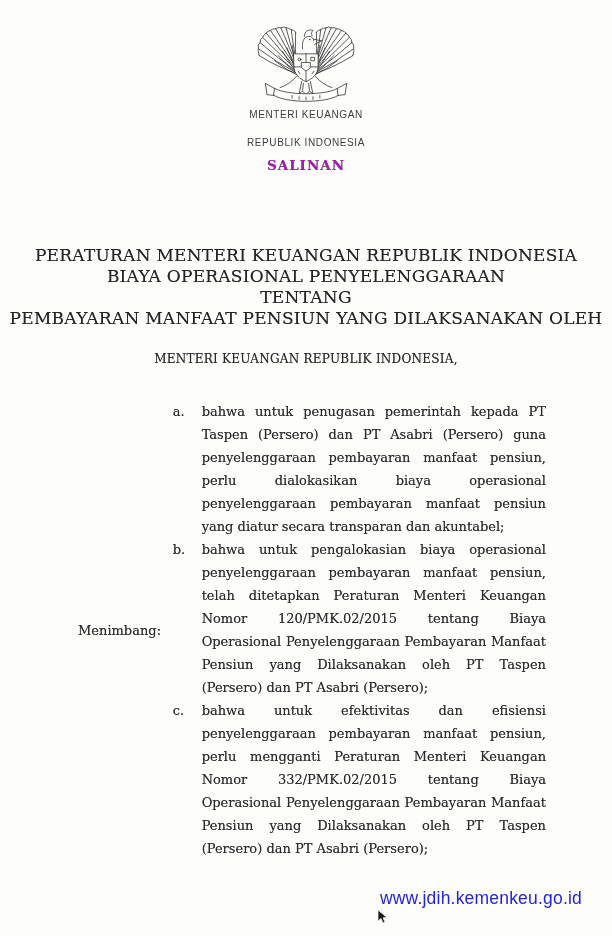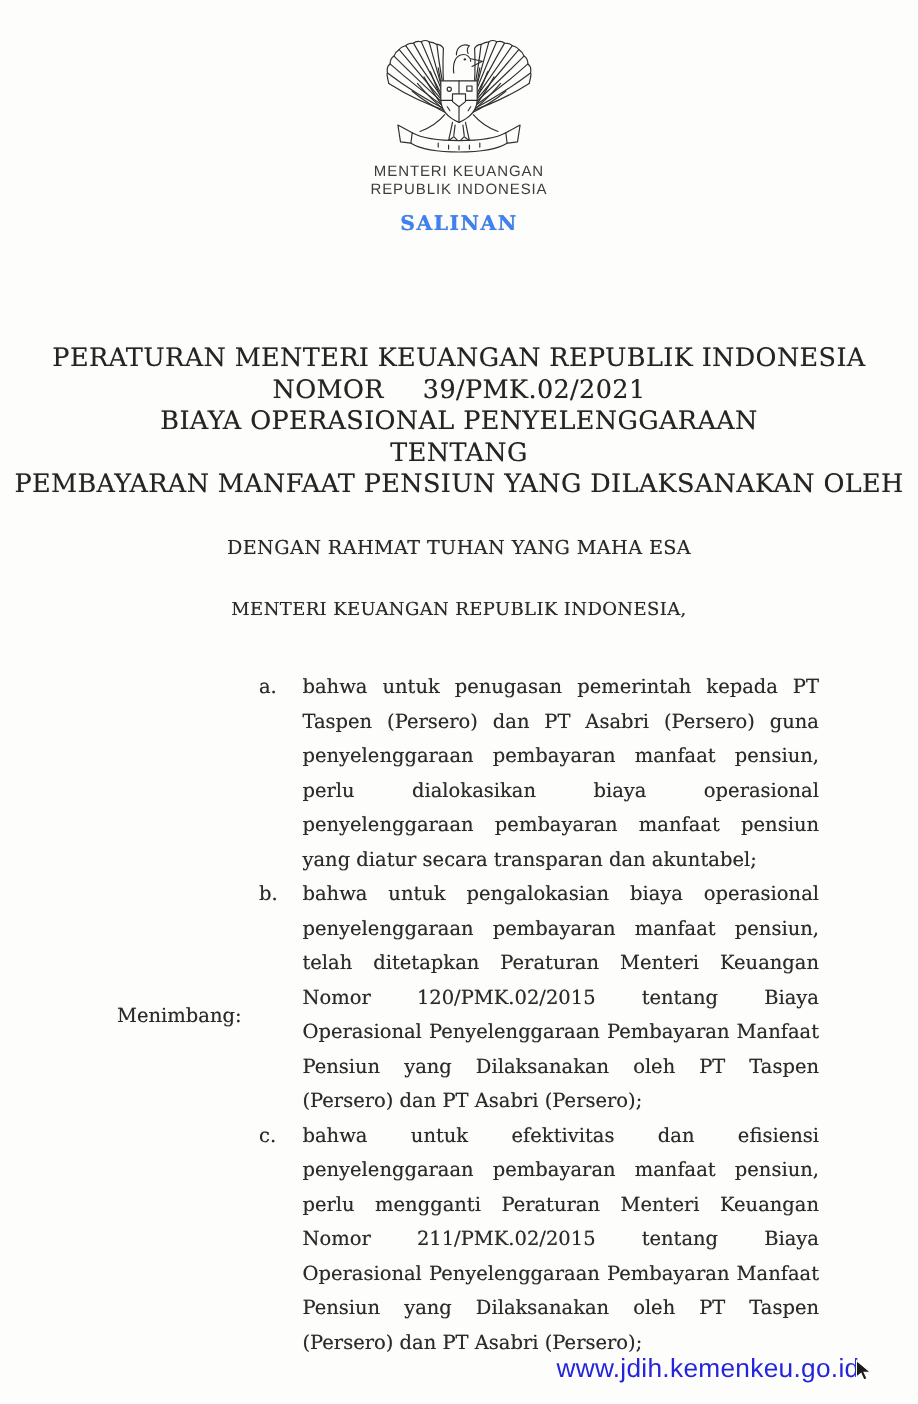--- a/index.html
+++ b/index.html
@@ -18,21 +18,21 @@
   .letterhead{padding-top:26px;text-align:center;}
   .emblem{display:block;margin:0 auto;}
   .ministry{
     font-family:"Liberation Sans", sans-serif;
     font-size:10px;line-height:11.5px;
     letter-spacing:0.6px;color:#3d3d3d;
     margin-top:3px;
   }
   .salinan{
     font-size:13.5px;font-weight:bold;
-    letter-spacing:1px;margin-top:9px;color:#3b82f6;
+    letter-spacing:1px;margin-top:9px;color:#a21caf;
   }
 
   
   .title-block{
     margin-top:72px;text-align:center;
     font-size:17px;line-height:21px;letter-spacing:0.25px;
     color:#242424;
   }
   .nomor-gap{display:inline-block;width:26px;}
   .invocation{margin-top:21px;text-align:center;font-size:12.8px;line-height:21px;letter-spacing:0.25px;}
@@ -52,22 +52,23 @@
   .c-text{flex:1;text-align:justify;text-justify:inter-word;}
 
   
   .title-block,.invocation,.authority,.consider,.salinan{
     text-shadow:0 0 0.45px rgba(40,40,40,0.55);
   }
 
   
   .footer{
     position:absolute;right:30px;bottom:13px;
-    display:flex;align-items:center;
+    display:flex;align-items:flex-start;
     font-family:"Liberation Sans", sans-serif;
+    flex-direction:column;
   }
   .footer a{
     font-size:17.5px;text-decoration:none;
     letter-spacing:0.2px;
   }
   .cursor-glyph{margin-left:-4px;margin-bottom:-2px;}
 </style>
 </head>
 <body>
 
@@ -117,52 +118,48 @@
         <path d="M49,58 C44,64 38,68 30,71"></path>
         <path d="M71,58 C76,64 82,68 90,71"></path>
 
         <path d="M24,72 C38,80 82,80 96,72 L97,80 C82,89 38,89 23,80 Z" fill="#fdfdfc"></path>
         <path d="M24,72 L13,66 L15,79 L23,80"></path>
         <path d="M96,72 L107,66 L105,79 L97,80"></path>
         <path d="M44,80 v3 M52,81.5 v3 M60,82 v3 M68,81.5 v3 M76,80 v3"></path>
       </g>
     </svg>
     <div class="ministry">MENTERI KEUANGAN</div>
-    <div class="ministry" style="margin-top:0;">REPUBLIK INDONESIA</div>
+    <div class="ministry" style="margin-top:16px;">REPUBLIK INDONESIA</div>
     <div class="salinan">SALINAN</div>
   </div>
 
   <div class="title-block">
     <div>PERATURAN MENTERI KEUANGAN REPUBLIK INDONESIA</div>
-    <div>
-      <span>NOMOR</span><span class="nomor-gap"></span><span>39/PMK.02/2021</span>
-    </div>
     <div>BIAYA OPERASIONAL PENYELENGGARAAN</div>
     <div>TENTANG</div>
     <div>PEMBAYARAN MANFAAT PENSIUN YANG DILAKSANAKAN OLEH</div>
   </div>
 
-  <div class="invocation">DENGAN RAHMAT TUHAN YANG MAHA ESA</div>
   <div class="authority">MENTERI KEUANGAN REPUBLIK INDONESIA,</div>
 
   <div class="consider">
     <div class="consider-label">Menimbang</div>
     <div class="consider-colon">:</div>
     <div class="consider-items">
       <div class="c-item">
         <div class="c-marker">a.</div>
         <div class="c-text">bahwa untuk penugasan pemerintah kepada PT Taspen (Persero) dan PT Asabri (Persero) guna penyelenggaraan pembayaran manfaat pensiun, perlu dialokasikan biaya operasional penyelenggaraan pembayaran manfaat pensiun yang diatur secara transparan dan akuntabel;</div>
       </div>
       <div class="c-item">
         <div class="c-marker">b.</div>
         <div class="c-text">bahwa untuk pengalokasian biaya operasional penyelenggaraan pembayaran manfaat pensiun, telah ditetapkan Peraturan Menteri Keuangan Nomor 120/PMK.02/2015 tentang Biaya Operasional Penyelenggaraan Pembayaran Manfaat Pensiun yang Dilaksanakan oleh PT Taspen (Persero) dan PT Asabri (Persero);</div>
       </div>
       <div class="c-item">
         <div class="c-marker">c.</div>
-        <div class="c-text">bahwa untuk efektivitas dan efisiensi penyelenggaraan pembayaran manfaat pensiun, perlu mengganti Peraturan Menteri Keuangan Nomor 211/PMK.02/2015 tentang Biaya Operasional Penyelenggaraan Pembayaran Manfaat Pensiun yang Dilaksanakan oleh PT Taspen (Persero) dan PT Asabri (Persero);</div>
+        <div class="c-text">bahwa untuk efektivitas dan efisiensi penyelenggaraan pembayaran manfaat pensiun, perlu mengganti Peraturan Menteri Keuangan Nomor 332/PMK.02/2015 tentang Biaya Operasional Penyelenggaraan Pembayaran Manfaat Pensiun yang Dilaksanakan oleh PT Taspen (Persero) dan PT Asabri (Persero);</div>
       </div>
     </div>
   </div>
 
   <div class="footer">
     <a href="#" id="jdih-link" style="color: rgb(36, 36, 221);">www.jdih.kemenkeu.go.id</a>
     <svg class="cursor-glyph" width="13" height="16" viewBox="0 0 13 16" aria-hidden="true">
       <path d="M2,1 L2,12 L5,9.5 L7,14 L9,13 L7,8.8 L11,8.6 Z" fill="#1a1a1a" stroke="#fdfdfc" stroke-width="0.7"></path>
     </svg>
   </div>

